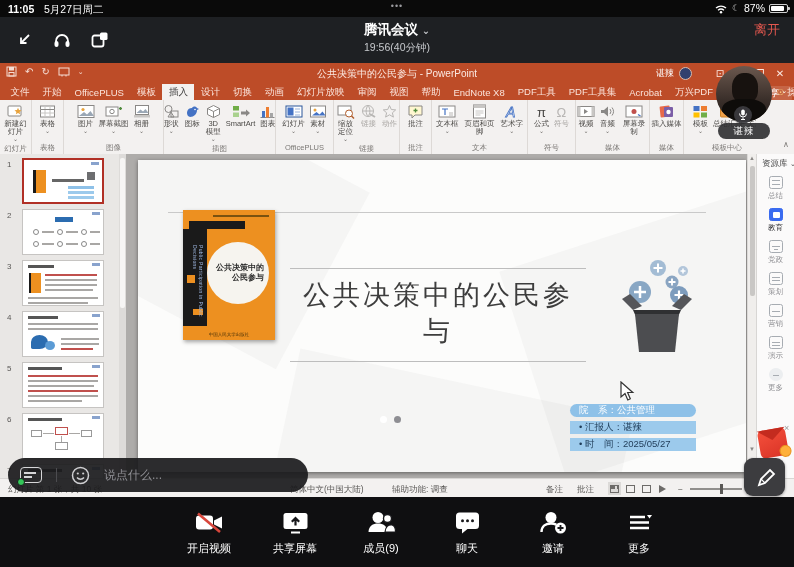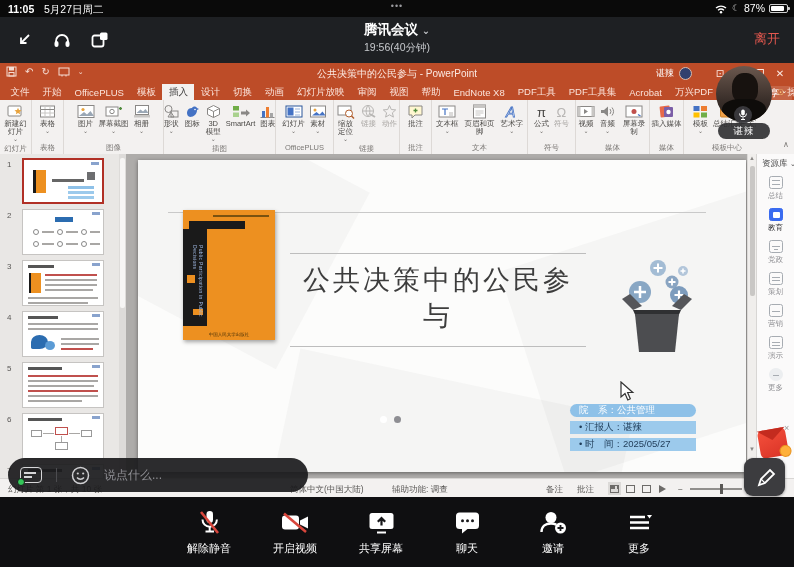--- a/index.html
+++ b/index.html
@@ -17,21 +17,21 @@
   .battery .fill{position:absolute;left:1px;top:1px;bottom:1px;width:13px;background:#fff;border-radius:1px;}
   .battery .nub{position:absolute;right:-3px;top:2px;width:2px;height:3px;background:#cfcfcf;border-radius:0 1px 1px 0;}
 
   
   #meethead{position:absolute;left:0;top:17px;width:794px;height:46px;background:#1e2023;color:#fff;}
   #meethead .lefticons{position:absolute;left:12px;top:11px;display:flex;gap:14px;align-items:center;}
   .mh-ic{width:24px;height:24px;display:flex;align-items:center;justify-content:center;}
   #meethead .center{position:absolute;left:0;right:0;top:4px;text-align:center;}
   #meethead .mtitle{font-size:13.5px;font-weight:bold;}
   #meethead .mtimer{font-size:10.5px;color:#c6c8cc;margin-top:2px;}
-  #leavebtn{position:absolute;right:14px;top:13px;color:#e5584f;font-size:13px;}
+  #leavebtn{position:absolute;right:14px;top:4px;color:#e5584f;font-size:13px;}
 
   
   #ppt{position:absolute;left:0;top:63px;width:794px;height:434px;background:#f3f1f0;}
   #titlebar{position:absolute;left:0;top:0;width:794px;height:21px;background:#bd4c28;color:#fff;}
   #qat{position:absolute;left:6px;top:3px;display:flex;gap:8px;align-items:center;font-size:10px;color:#f5ddd4;}
   #wintitle{position:absolute;left:0;right:0;top:4px;text-align:center;font-size:10px;color:#fbe9e2;}
   #account{position:absolute;right:102px;top:4px;display:flex;gap:5px;align-items:center;font-size:9px;}
   .avatar{width:13px;height:13px;border-radius:50%;background:#31406e;border:1px solid #d8bcae;}
   #winctrls{position:absolute;right:4px;top:0;display:flex;}
   #winctrls span{width:20px;height:21px;display:flex;align-items:center;justify-content:center;font-size:10px;color:#fbe9e2;}
@@ -82,21 +82,21 @@
   #book .band{position:absolute;left:6px;top:11px;width:56px;height:8px;background:#1a1a1a;}
   #book .col{position:absolute;left:0;top:19px;width:24px;bottom:14px;background:#1a1a1a;}
   #book .notch1{position:absolute;left:4px;top:46px;width:8px;height:8px;background:#ed9020;}
   #book .notch2{position:absolute;left:10px;top:80px;width:10px;height:6px;background:#ed9020;}
   #book .circle{position:absolute;left:24px;top:32px;width:62px;height:62px;border-radius:50%;background:#f6f4ef;display:flex;flex-direction:column;justify-content:center;align-items:flex-end;padding-right:5px;}
   #book .bt1,#book .bt2{font-size:8px;font-weight:bold;color:#2b2b2b;line-height:10px;}
   #book .ven{position:absolute;left:-28px;top:72px;width:86px;font-size:5px;color:#9db7e0;transform:rotate(90deg);transform-origin:center;letter-spacing:.3px;}
   #book .pub{position:absolute;left:0;right:0;bottom:3px;text-align:center;font-size:4.5px;color:#4a3208;}
 
   
-  #titleblock{position:absolute;left:152px;top:93px;width:296px;}
+  #titleblock{position:absolute;left:152px;top:108px;width:296px;}
   #titleblock .l1{height:1px;background:#bdbdbd;margin-bottom:8px;}
   #titleblock .ttl{font-size:27px;color:#3d3d3d;letter-spacing:3px;text-align:center;font-weight:500;}
   #titleblock .l2{height:1px;background:#bdbdbd;margin-top:12px;}
 
   
   .inforow{position:absolute;left:432px;width:126px;height:13px;font-size:9.5px;font-weight:normal;display:flex;align-items:center;padding-left:9px;white-space:nowrap;}
   #info1{top:244px;background:#8ec1e8;border-radius:7px;color:#fff;}
   #info2{top:261px;background:#9ccaec;color:#1f3b57;}
   #info3{top:278px;background:#9ccaec;color:#1f3b57;}
 
@@ -677,20 +677,24 @@
           <div id="slidedivider"></div>
 
           <div id="book">
             <div class="tline"></div>
             <div class="band"></div>
             <div class="col">
                 <div class="notch1"></div>
                 <div class="notch2"></div>
               </div>
             <span class="ven">Public Participation in Public Decisions</span>
+            <div class="circle">
+              <span class="bt1">公共决策中的</span>
+              <span class="bt2">公民参与</span>
+            </div>
             <div class="pub">中国人民大学出版社</div>
           </div>
 
           <div id="titleblock">
             <div class="l1"></div>
             <div class="ttl">公共决策中的公民参与</div>
             <div class="l2"></div>
           </div>
 
           <svg style="position:absolute;left:482px;top:88px;" width="74" height="110">
@@ -845,43 +849,43 @@
         <path d="M7 13 l4 4" stroke="#fff" stroke-width="1.2"></path>
       </svg>
   </div>
 
   <svg id="cursor" width="15" height="21">
       <polygon points="1,1 1,16 5,12.5 7.8,19 10.3,17.8 7.6,11.5 12.8,11.5" fill="#fff" stroke="#333" stroke-width="1.2"></polygon>
     </svg>
 
   <div id="meettools">
     <div class="mbtn">
-      <svg width="27" height="27">
-          <rect x="10.5" y="2" width="6.5" height="12" rx="3.2" fill="#fff"></rect>
-          <path d="M6.5 10.5 a7.2 7.2 0 0 0 14.4 0" stroke="#fff" fill="none" stroke-width="2"></path>
-          <path d="M13.7 18 v4 M9.5 22.5 h8.5" stroke="#fff" stroke-width="2"></path>
-          <line x1="5" y1="3" x2="22" y2="24" stroke="#d8463c" stroke-width="2.6"></line>
-        </svg>
-      <span>解除静音</span>
-    </div>
-    <div class="mbtn">
       <svg width="30" height="27">
           <rect x="2" y="6.5" width="17" height="14" rx="3" fill="#fff"></rect>
           <path d="M20 11.5 l8-4 v12 l-8-4z" fill="#fff"></path>
           <line x1="4" y1="4.5" x2="26" y2="23" stroke="#d8463c" stroke-width="2.6"></line>
         </svg>
       <span>开启视频</span>
     </div>
     <div class="mbtn">
       <svg width="29" height="27">
           <rect x="2.5" y="4" width="24" height="16" rx="2.5" fill="#fff"></rect>
           <path d="M14.5 16.5 v-7 M10.8 12.8 l3.7-3.7 3.7 3.7" stroke="#17171a" fill="none" stroke-width="2.2"></path>
           <path d="M10 23.5 h9" stroke="#fff" stroke-width="2"></path>
         </svg>
       <span>共享屏幕</span>
+    </div>
+    <div class="mbtn">
+      <svg width="30" height="27">
+          <circle cx="12" cy="8.5" r="5.5" fill="#fff"></circle>
+          <path d="M2.5 23 c0-6 4.5-8.5 9.5-8.5 s9.5 2.5 9.5 8.5z" fill="#fff"></path>
+          <circle cx="21.5" cy="9.5" r="4" fill="#fff" stroke="#17171a" stroke-width="1.4"></circle>
+          <path d="M19 23 c0.5-5 3-7.5 7-7 2.5 0.5 3.5 3 3.5 7z" fill="#fff" stroke="#17171a" stroke-width="1.2"></path>
+        </svg>
+      <span>成员(9)</span>
     </div>
     <div class="mbtn">
       <svg width="27" height="27">
           <rect x="2" y="3.5" width="23" height="16.5" rx="3.5" fill="#fff"></rect>
           <path d="M8 20 v4.5 l5.5-4.5z" fill="#fff"></path>
           <circle cx="8.5" cy="11.8" r="1.5" fill="#17171a"></circle>
           <circle cx="13.5" cy="11.8" r="1.5" fill="#17171a"></circle>
           <circle cx="18.5" cy="11.8" r="1.5" fill="#17171a"></circle>
         </svg>
       <span>聊天</span>

